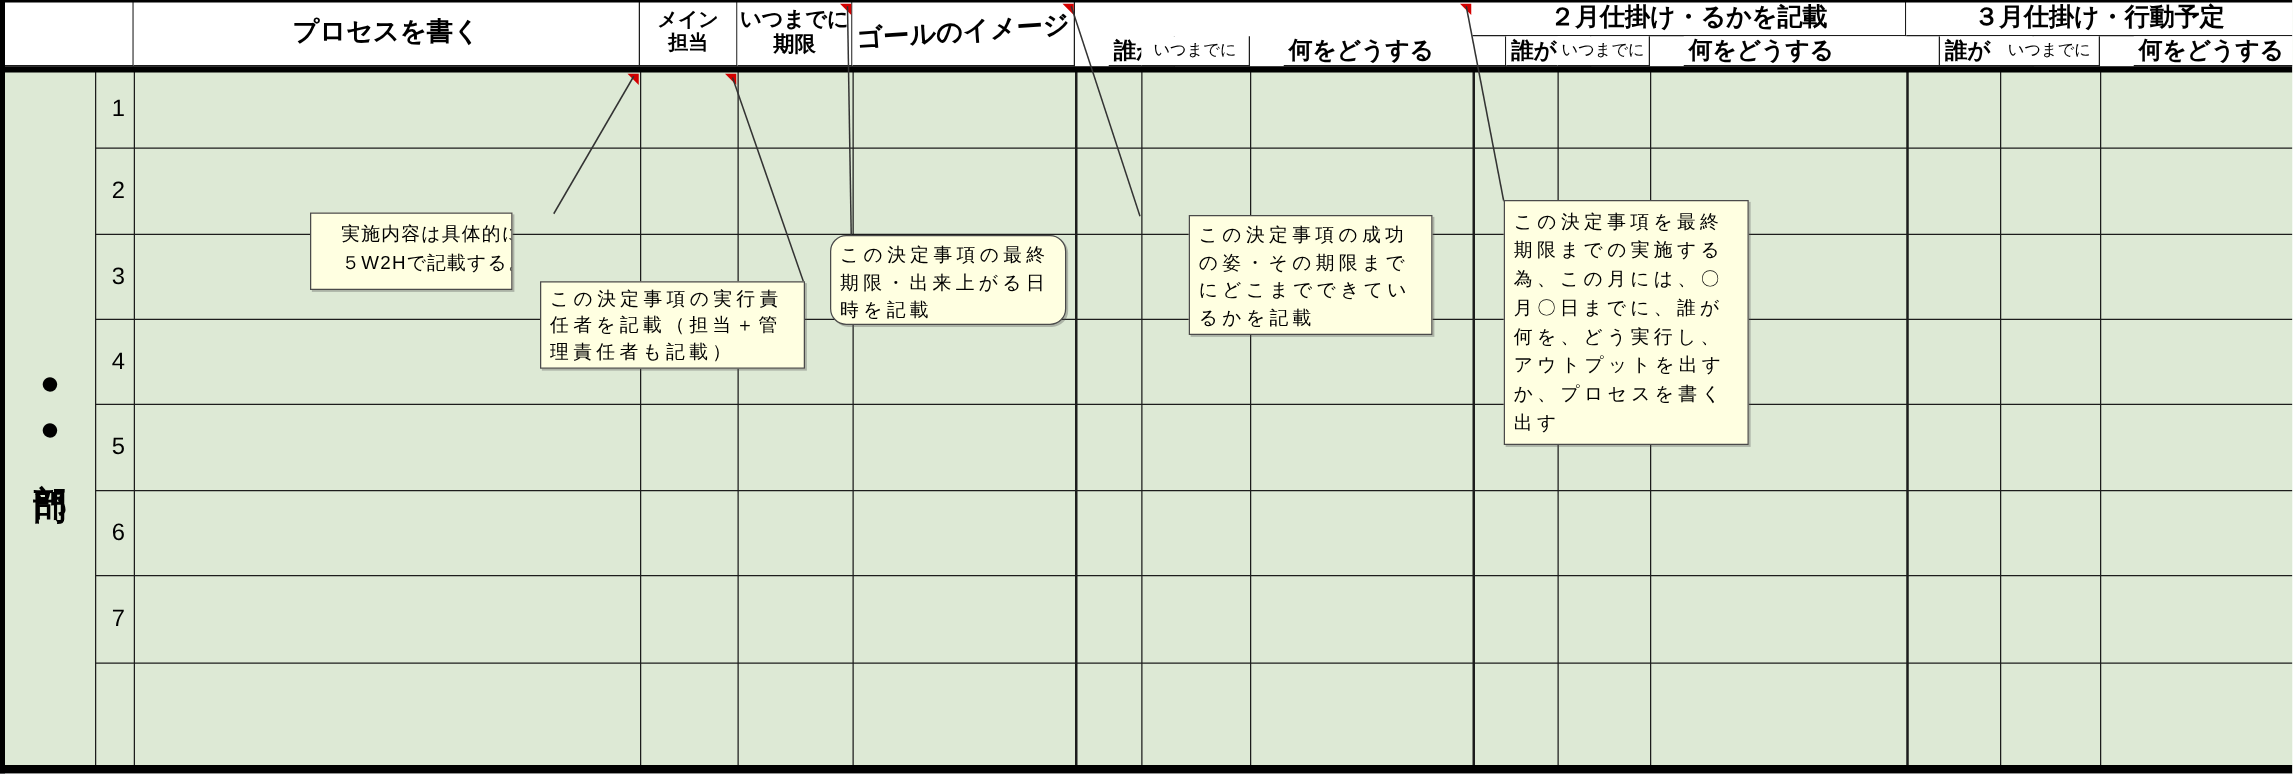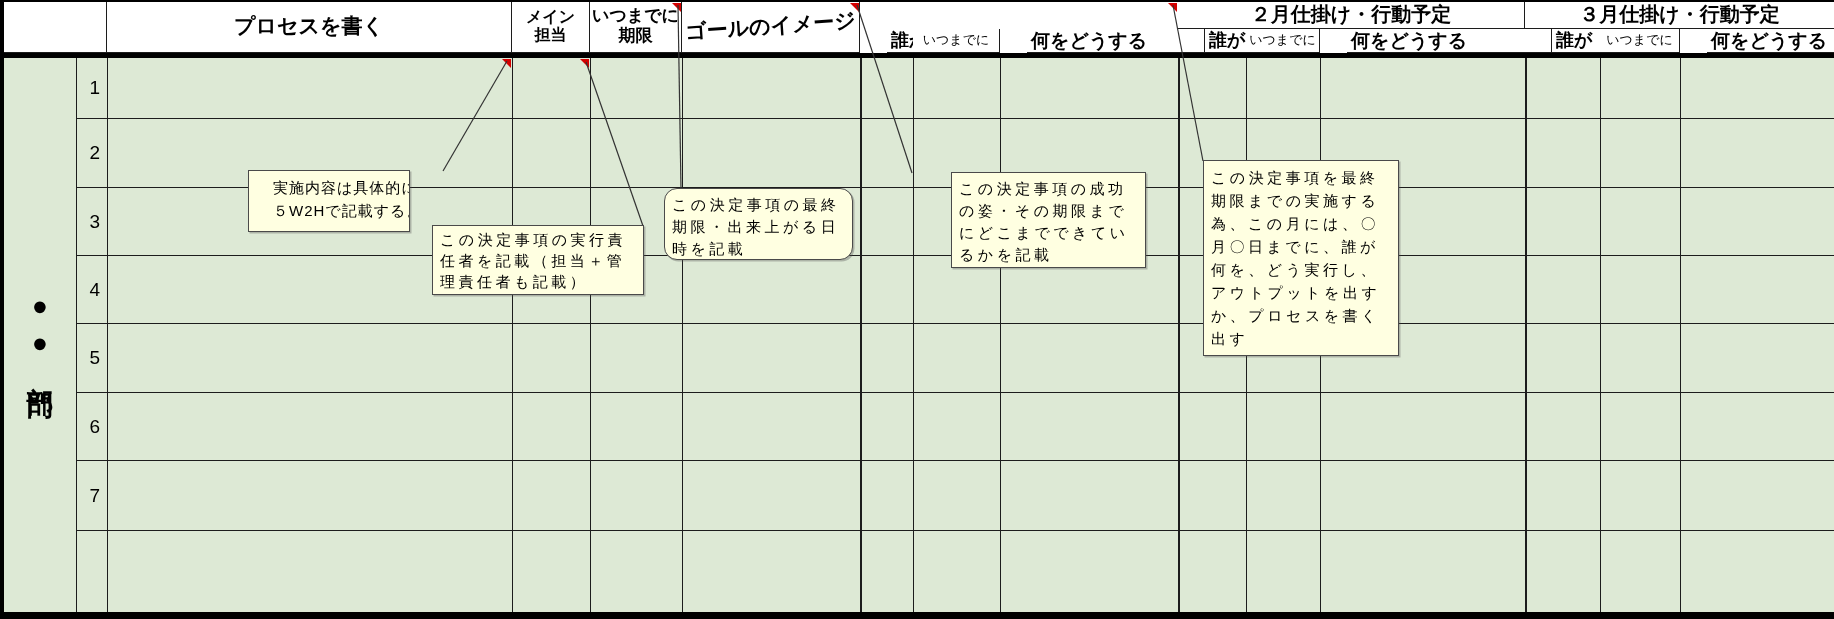--- a/index.html
+++ b/index.html
@@ -88,21 +88,21 @@
   <div class="hcell" style="left:512px;top:0;width:78px;height:53px;font-size:16px;">メイン
 担当</div>
   <div class="hcell" style="left:590px;top:0;width:92px;height:53px;font-size:17px;">いつまでに
 期限</div>
   <div class="hcell" style="left:682px;top:0;width:178px;height:53px;"><span class="goal-tilt">ゴールのイメージ</span></div>
 
   <div class="hcell left" style="left:860px;top:29px;width:53px;height:24px;font-size:18px;">誰が</div>
   <div class="hcell" style="left:913px;top:29px;width:87px;height:24px;font-size:13px;font-weight:normal;">いつまでに</div>
   <div class="hcell left" style="left:1000px;top:29px;width:178px;height:24px;font-size:19px;">何をどうする</div>
 
-  <div class="hcell" style="left:1178px;top:0;width:347px;height:29px;font-size:20px;">２月仕掛け・行動予定</div>
+  <div class="hcell" style="left:1178px;top:0;width:347px;height:29px;font-size:20px;">２月仕掛け・るかを記載</div>
   <div class="hcell left" style="left:1178px;top:29px;width:68px;height:24px;font-size:18px;">誰が</div>
   <div class="hcell" style="left:1246px;top:29px;width:74px;height:24px;font-size:13px;font-weight:normal;">いつまでに</div>
   <div class="hcell left" style="left:1320px;top:29px;width:205px;height:24px;font-size:19px;">何をどうする</div>
 
   <div class="hcell" style="left:1525px;top:0;width:309px;height:29px;font-size:20px;border-right:none;">３月仕掛け・行動予定</div>
   <div class="hcell left" style="left:1525px;top:29px;width:75px;height:24px;font-size:18px;">誰が</div>
   <div class="hcell" style="left:1600px;top:29px;width:80px;height:24px;font-size:13px;font-weight:normal;">いつまでに</div>
   <div class="hcell left" style="left:1680px;top:29px;width:154px;height:24px;font-size:19px;border-right:none;">何をどうする</div>
 
   <div class="header-sep"></div>

